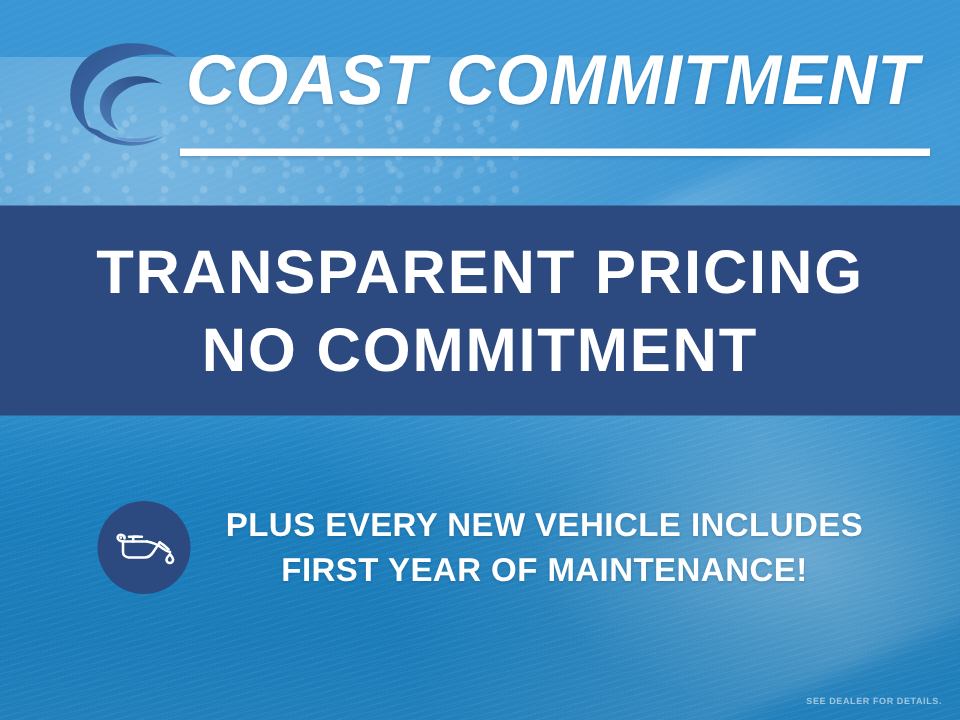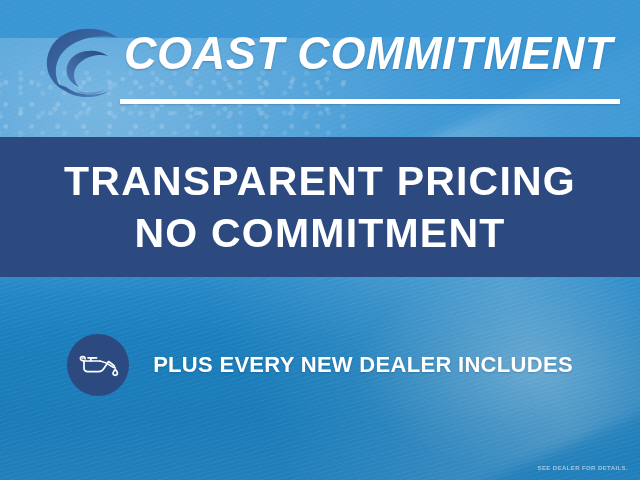--- a/index.html
+++ b/index.html
@@ -297,19 +297,20 @@
           <path d="M11 9.8 L17 9.8"></path>
 
           <path d="M7 13 C4.6 12.8 3.2 11.6 3.4 10.2 C3.6 8.9 5 8.2 6.4 8.6 C7.6 8.9 8.2 9.9 8 11"></path>
           <circle cx="5.6" cy="10.4" r="0.9" fill="#ffffff" stroke="none"></circle>
 
           <path d="M38.3 21.4 C39.6 23 40.4 24 40.4 25.1 C40.4 26.4 39.4 27.3 38.2 27.3 C37 27.3 36 26.4 36 25.1 C36 24 36.9 23 38.3 21.4 Z"></path>
         </svg>
       </span>
     </div>
     <div class="promo-text">
-      <div>PLUS EVERY NEW DEALER INCLUDES</div>
+      <div>PLUS EVERY NEW VEHICLE INCLUDES</div>
+      <div>FIRST YEAR OF MAINTENANCE!</div>
     </div>
   </div>
 
   <div class="disclaimer">SEE DEALER FOR DETAILS.</div>
 
 </div>
 
 </body></html>

